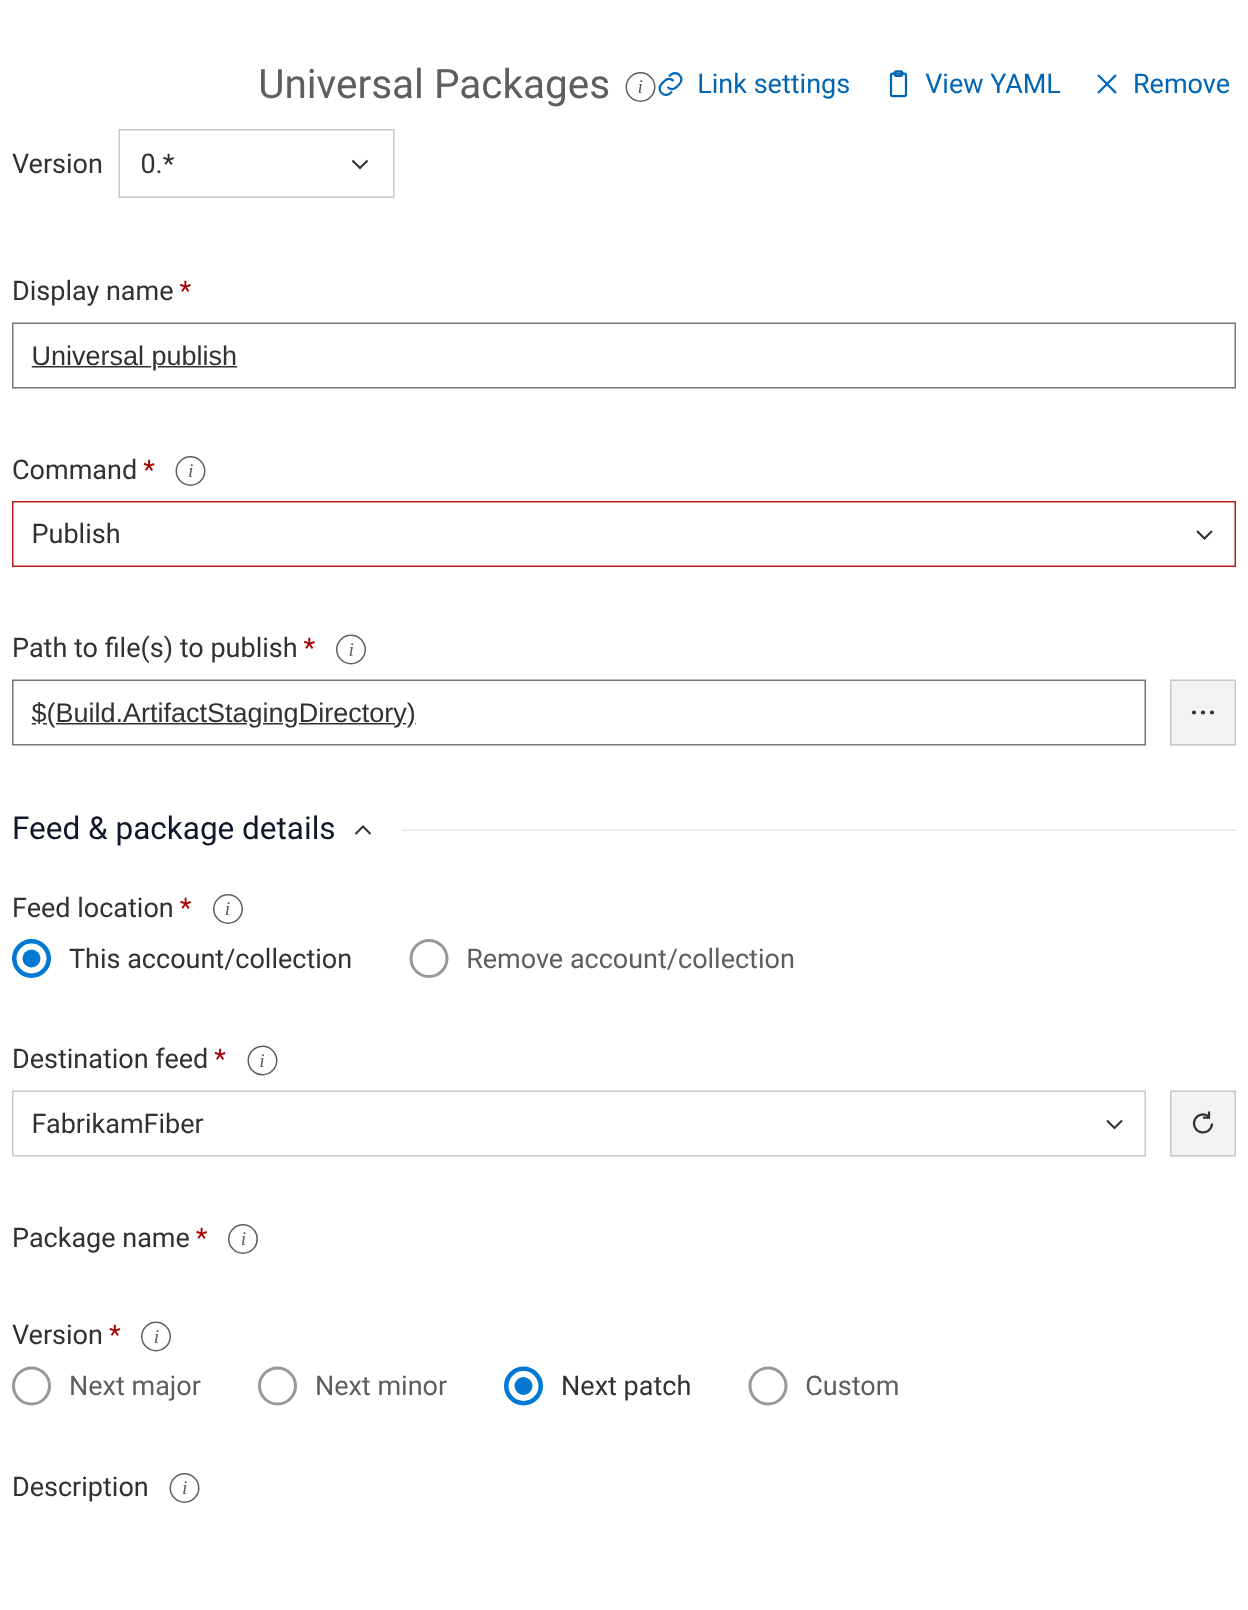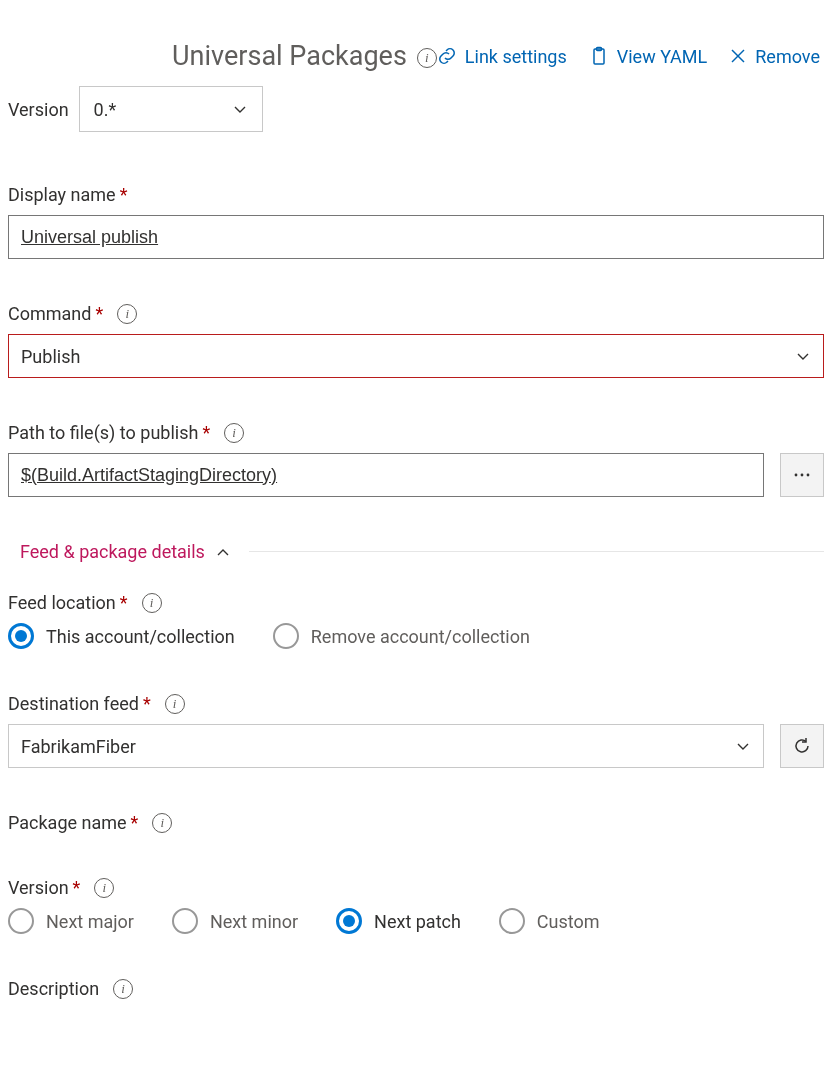--- a/index.html
+++ b/index.html
@@ -127,23 +127,23 @@
     align-items: center;
     justify-content: center;
     cursor: pointer;
   }
 
   
   .section-header {
     display: flex;
     align-items: center;
     gap: 10px;
-    font-size: 18px;
-    color: #be185d;
-    margin: 24px 0 30px 12px;
+    font-size: 21px;
+    color: #0f172a;
+    margin: 24px 0 30px 0;
     cursor: pointer;
   }
   .section-line {
     flex: 1;
     height: 1px;
     background: #e6e6e6;
     margin-left: 8px;
   }
 
   

